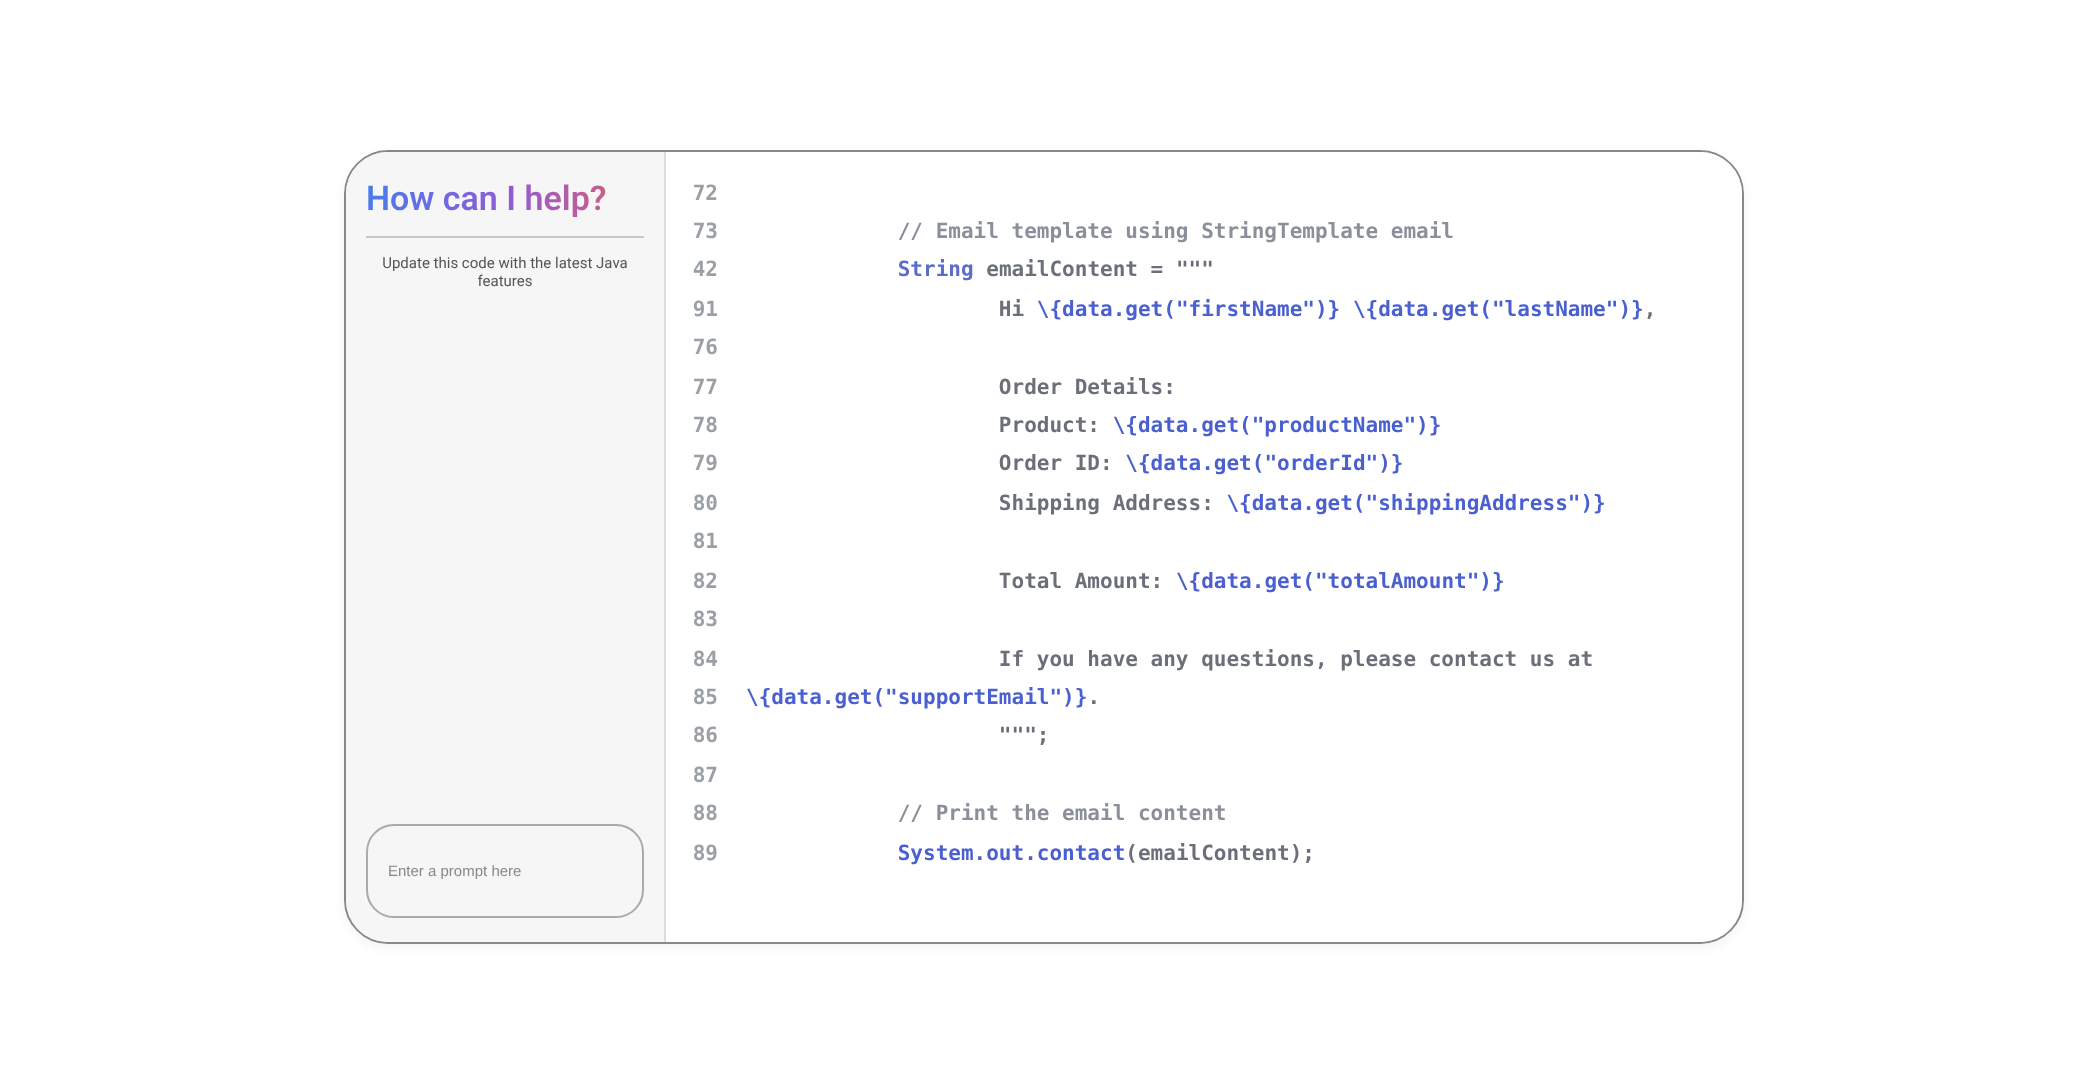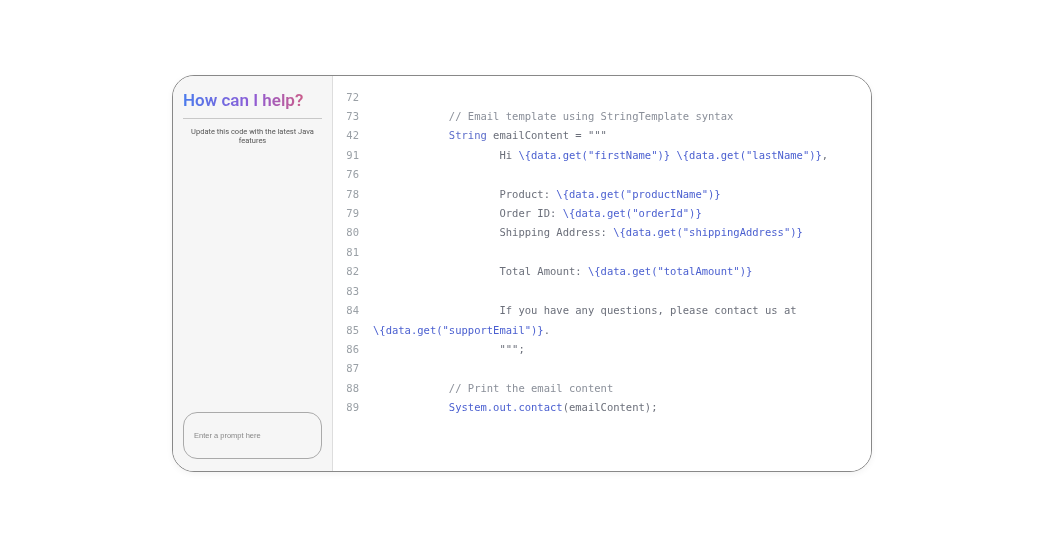--- a/index.html
+++ b/index.html
@@ -72,20 +72,21 @@
     }
     .code-pane {
       flex: 1;
       background: #fff;
       padding: 12px 16px 12px 4px;
       font-family: 'SF Mono', Menlo, Monaco, Consolas, monospace;
       font-size: 10.5px;
       line-height: 1.85;
       color: #6b6f7a;
       overflow: hidden;
+      font-weight: bold;
     }
     .code-line {
       display: flex;
       white-space: pre;
     }
     .line-num {
       width: 36px;
       text-align: right;
       color: #9aa0a6;
       padding-right: 14px;
@@ -108,24 +109,25 @@
     <div class="sidebar-title">How can I help?</div>
     <hr class="sidebar-divider">
     <div class="sidebar-prompt-text">Update this code with the latest Java features</div>
     <div class="sidebar-spacer"></div>
     <input type="text" class="prompt-input" placeholder="Enter a prompt here" style="">
   </aside>
 
   <div class="code-pane" id="code-pane">
 
   <div class="code-line"><span class="line-num">72</span><span class="line-content"></span></div>
-      <div class="code-line"><span class="line-num">73</span><span class="line-content"><span class="c-comment">            // Email template using StringTemplate syntax</span></span></div>
+      <div class="code-line"><span class="line-num">73</span><span class="line-content"><span class="c-comment">            // Email template using StringTemplate email</span></span></div>
       <div class="code-line"><span class="line-num">42</span><span class="line-content">            <span class="c-keyword">String</span> emailContent = """</span></div>
       <div class="code-line"><span class="line-num">91</span><span class="line-content">                    Hi <span class="c-highlight">\{data.get("firstName")}</span> <span class="c-highlight">\{data.get("lastName")}</span>,</span></div>
       <div class="code-line"><span class="line-num">76</span><span class="line-content"></span></div>
+      <div class="code-line"><span class="line-num">77</span><span class="line-content">                    Order Details:</span></div>
       <div class="code-line"><span class="line-num">78</span><span class="line-content">                    Product: <span class="c-highlight">\{data.get("productName")}</span></span></div>
       <div class="code-line"><span class="line-num">79</span><span class="line-content">                    Order ID: <span class="c-highlight">\{data.get("orderId")}</span></span></div>
       <div class="code-line"><span class="line-num">80</span><span class="line-content">                    Shipping Address: <span class="c-highlight">\{data.get("shippingAddress")}</span></span></div>
       <div class="code-line"><span class="line-num">81</span><span class="line-content"></span></div>
       <div class="code-line"><span class="line-num">82</span><span class="line-content">                    Total Amount: <span class="c-highlight">\{data.get("totalAmount")}</span></span></div>
       <div class="code-line"><span class="line-num">83</span><span class="line-content"></span></div>
       <div class="code-line"><span class="line-num">84</span><span class="line-content">                    If you have any questions, please contact us at</span></div>
       <div class="code-line"><span class="line-num">85</span><span class="line-content"><span class="c-highlight">\{data.get("supportEmail")}</span>.</span></div>
       <div class="code-line"><span class="line-num">86</span><span class="line-content">                    """;</span></div>
       <div class="code-line"><span class="line-num">87</span><span class="line-content"></span></div>

